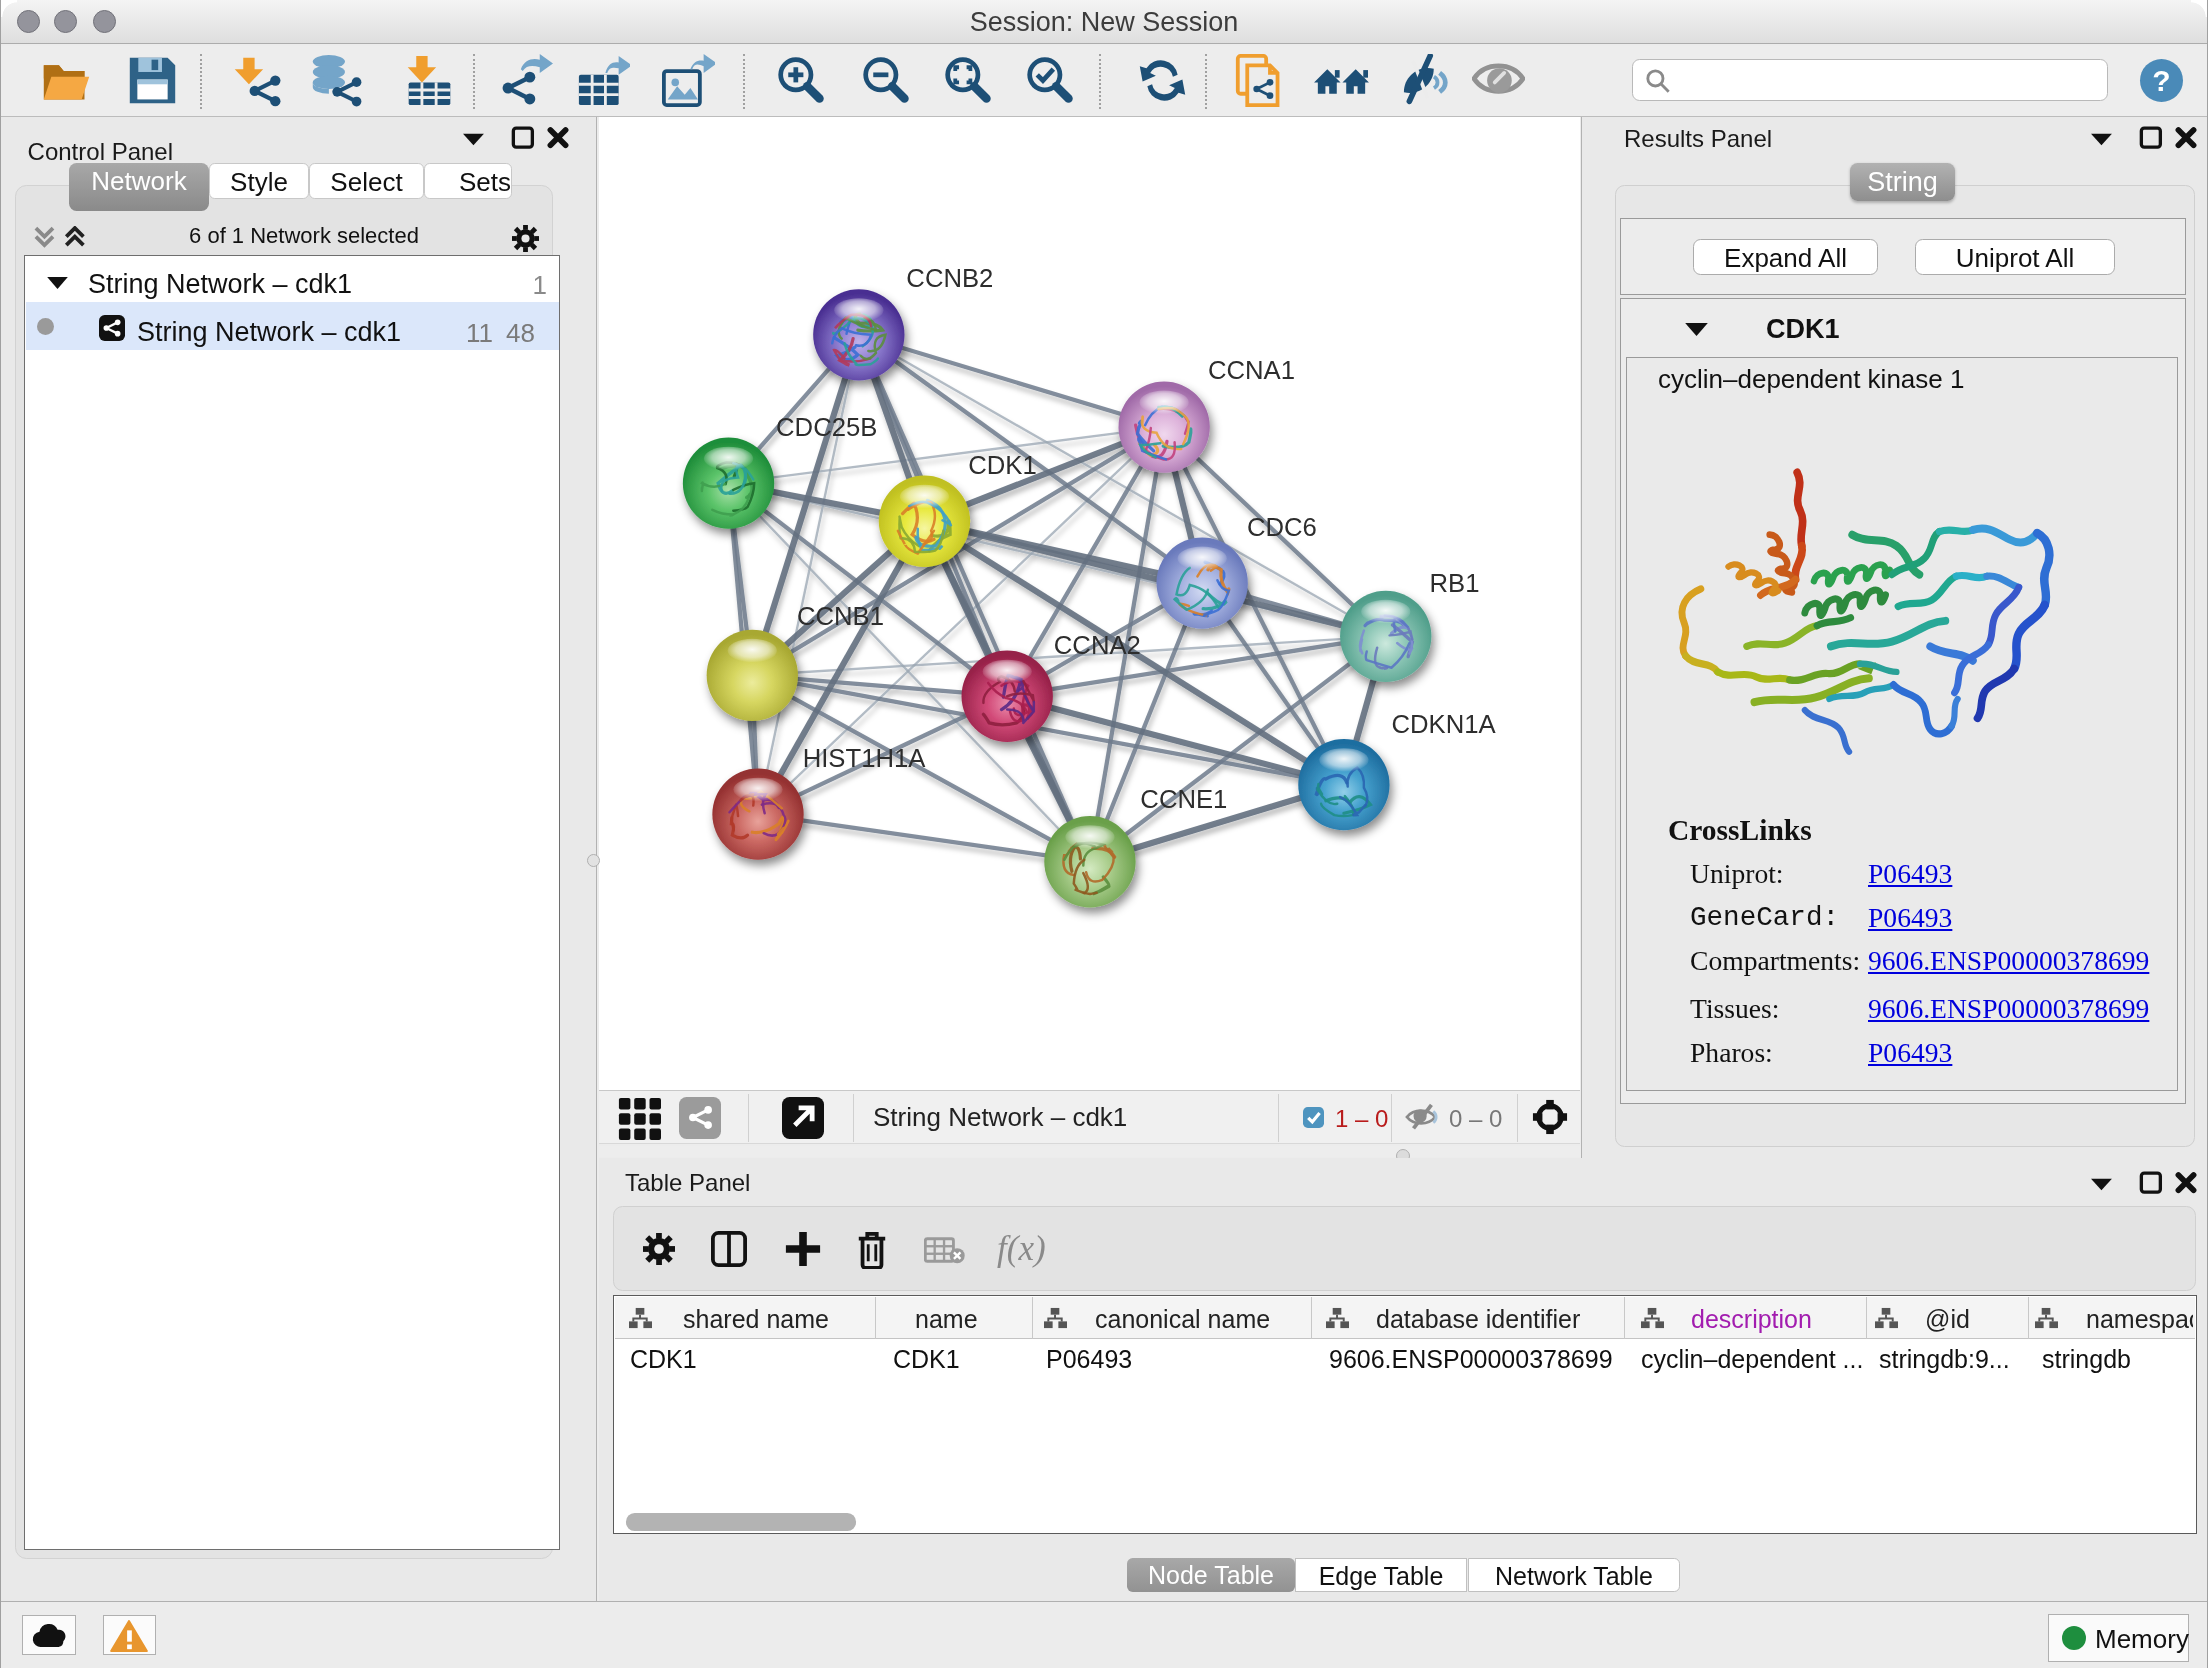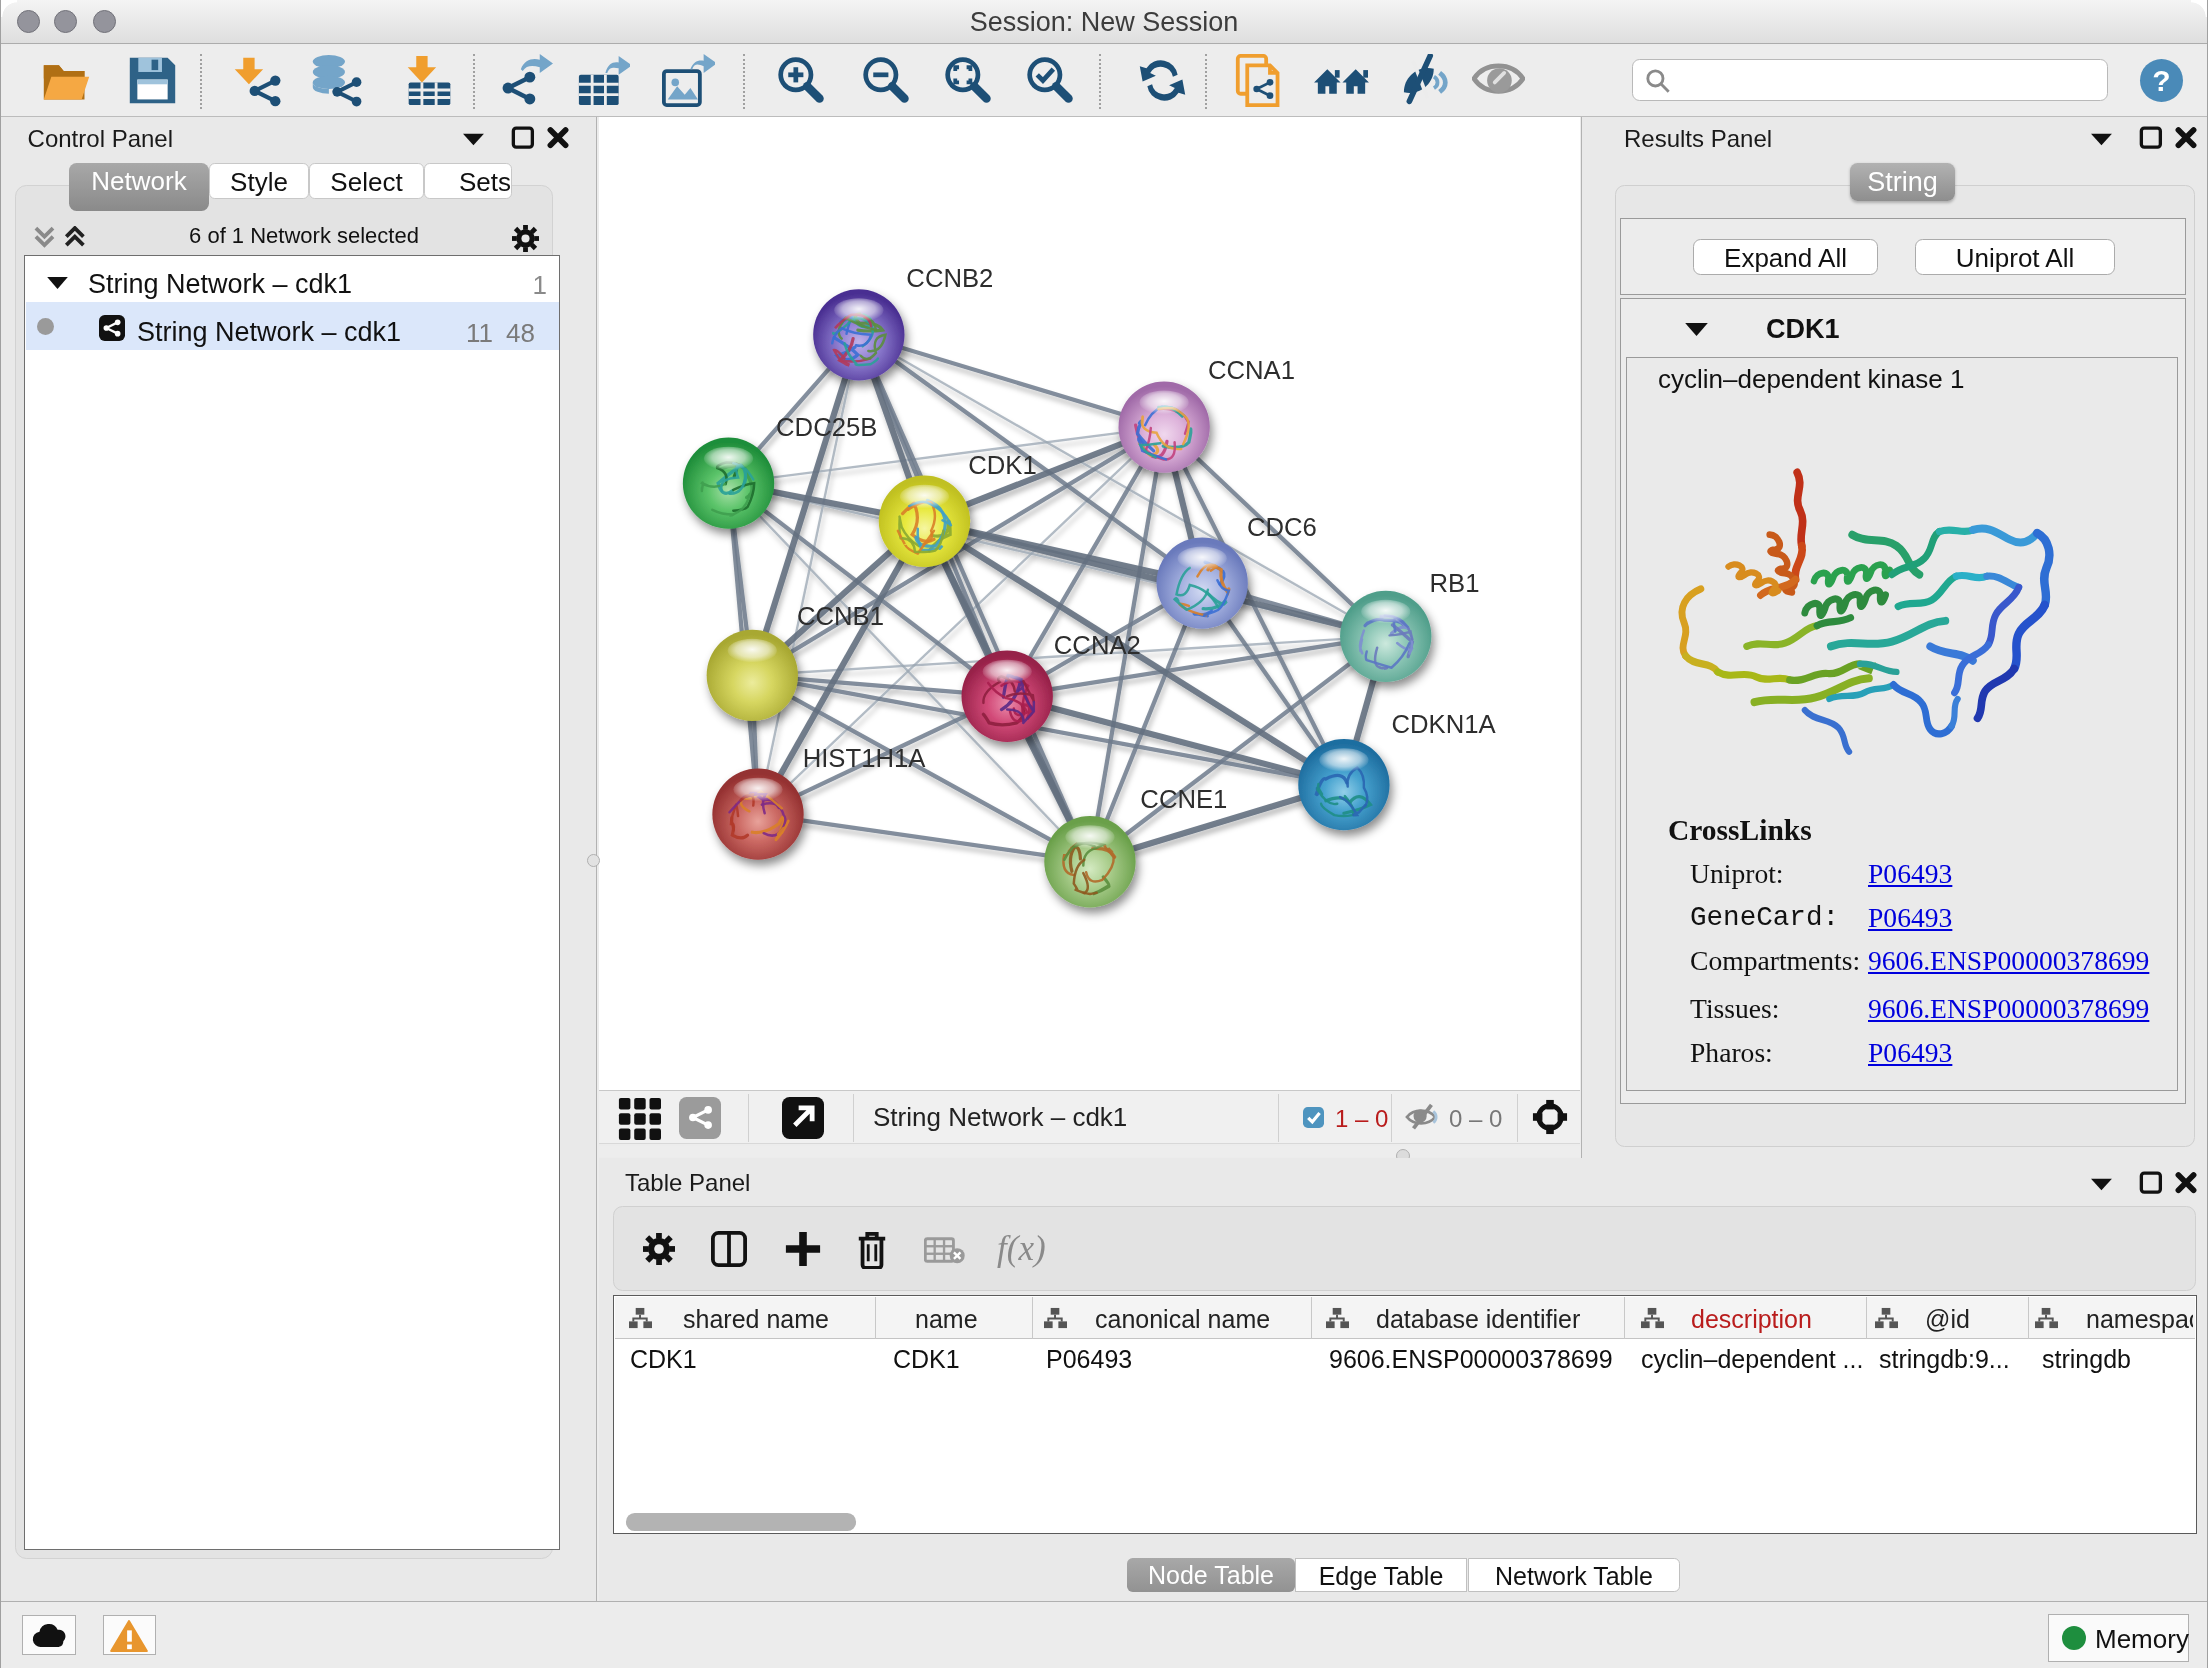--- a/index.html
+++ b/index.html
@@ -153,21 +153,21 @@
 <div style="position:absolute;left:743px;top:54px;width:0;height:55px;border-left:2.9px dotted #a0a0a0"></div>
 <div style="position:absolute;left:1099px;top:54px;width:0;height:55px;border-left:2.9px dotted #a0a0a0"></div>
 <div style="position:absolute;left:1205px;top:54px;width:0;height:55px;border-left:2.9px dotted #a0a0a0"></div>
 <div class="abs" style="left:1632px;top:59px;width:476px;height:42px;background:#fff;border:1.9px solid #b9b9b9;border-radius:7.6px"></div>
 <svg class="abs" style="left:1644px;top:67px" width="28.5" height="28.5" viewBox="0 0 30 30">
     <circle cx="12" cy="12" r="8" fill="none" stroke="#8a8a8a" stroke-width="3"></circle>
     <line x1="18" y1="18" x2="26" y2="26" stroke="#8a8a8a" stroke-width="3"></line>
   </svg>
 <div class="abs" style="left:2140px;top:59px;width:43px;height:43px;border-radius:50%;background:#4a8ab8;color:#fff;font-size:30px;font-weight:bold;text-align:center;line-height:43px">?</div>
 <div class="abs" style="left:0;top:117px;width:597px;height:1484px;background:#e9e9e9;border-right:1.9px solid #b2b2b2"></div>
-<div class="abs" style="left:27.6px;top:125px;font-size:24px;color:#1a1a1a">Control Panel</div>
+<div class="abs" style="left:27.6px;top:138px;font-size:24px;color:#1a1a1a">Control Panel</div>
 <svg style="position:absolute;left:463px;top:126px" width="114" height="25" viewBox="0 0 120 26">
     <path d="M0 8 l22 0 -11 12 z" fill="#111"></path>
     <rect x="53" y="2" width="20" height="20" rx="3" fill="none" stroke="#111" stroke-width="3.5"></rect>
     <path d="M92 4 l16 16 M108 4 l-16 16" stroke="#111" stroke-width="6" stroke-linecap="round"></path>
   </svg>
 <div class="abs" style="left:15px;top:185px;width:538px;height:1374px;background:#e3e3e3;border:1px solid #d2d2d2;border-radius:11.4px"></div>
 <div class="abs" style="left:69px;top:163px;width:140px;height:48px;background:linear-gradient(#a8a8a8,#8a8a8a);border-radius:7.6px;color:#fff;font-size:26px;text-align:center;line-height:36px">Network</div>
 <div class="abs" style="left:209px;top:163px;width:100px;height:36px;background:#fff;border:1px solid #c8c8c8;border-radius:5.7px;color:#111;font-size:26px;text-align:center;line-height:36px">Style</div>
 <div class="abs" style="left:309px;top:163px;width:115px;height:36px;background:#fff;border:1px solid #c8c8c8;border-radius:5.7px;color:#111;font-size:26px;text-align:center;line-height:36px">Select</div>
 <div class="abs" style="left:424px;top:163px;width:88px;height:36px;background:#fff;border:1px solid #c8c8c8;border-radius:5.7px;color:#111;font-size:26px;text-align:right;line-height:36px">Sets</div>
@@ -732,21 +732,21 @@
     <rect x="16" y="15" width="9" height="7" fill="#555"></rect>
     <path d="M12.5 8 v4 M5.5 15 v-3 h14 v3" stroke="#555" stroke-width="2" fill="none"></path>
   </svg>
 <div class="abs" style="left:1376px;top:1305px;font-size:25px;color:#222;width:238px;overflow:hidden;white-space:nowrap">database identifier</div>
 <svg style="position:absolute;left:1325px;top:1307px" width="25" height="23" viewBox="0 0 26 24">
     <rect x="8" y="1" width="9" height="7" fill="#555"></rect>
     <rect x="1" y="15" width="9" height="7" fill="#555"></rect>
     <rect x="16" y="15" width="9" height="7" fill="#555"></rect>
     <path d="M12.5 8 v4 M5.5 15 v-3 h14 v3" stroke="#555" stroke-width="2" fill="none"></path>
   </svg>
-<div class="abs" style="left:1691px;top:1305px;font-size:25px;color:#b91c1c;width:238px;overflow:hidden;white-space:nowrap">description</div>
+<div class="abs" style="left:1691px;top:1305px;font-size:25px;color:#a21caf;width:238px;overflow:hidden;white-space:nowrap">description</div>
 <svg style="position:absolute;left:1640px;top:1307px" width="25" height="23" viewBox="0 0 26 24">
     <rect x="8" y="1" width="9" height="7" fill="#555"></rect>
     <rect x="1" y="15" width="9" height="7" fill="#555"></rect>
     <rect x="16" y="15" width="9" height="7" fill="#555"></rect>
     <path d="M12.5 8 v4 M5.5 15 v-3 h14 v3" stroke="#555" stroke-width="2" fill="none"></path>
   </svg>
 <div class="abs" style="left:1925px;top:1305px;font-size:25px;color:#222;width:238px;overflow:hidden;white-space:nowrap">@id</div>
 <svg style="position:absolute;left:1874px;top:1307px" width="25" height="23" viewBox="0 0 26 24">
     <rect x="8" y="1" width="9" height="7" fill="#555"></rect>
     <rect x="1" y="15" width="9" height="7" fill="#555"></rect>

